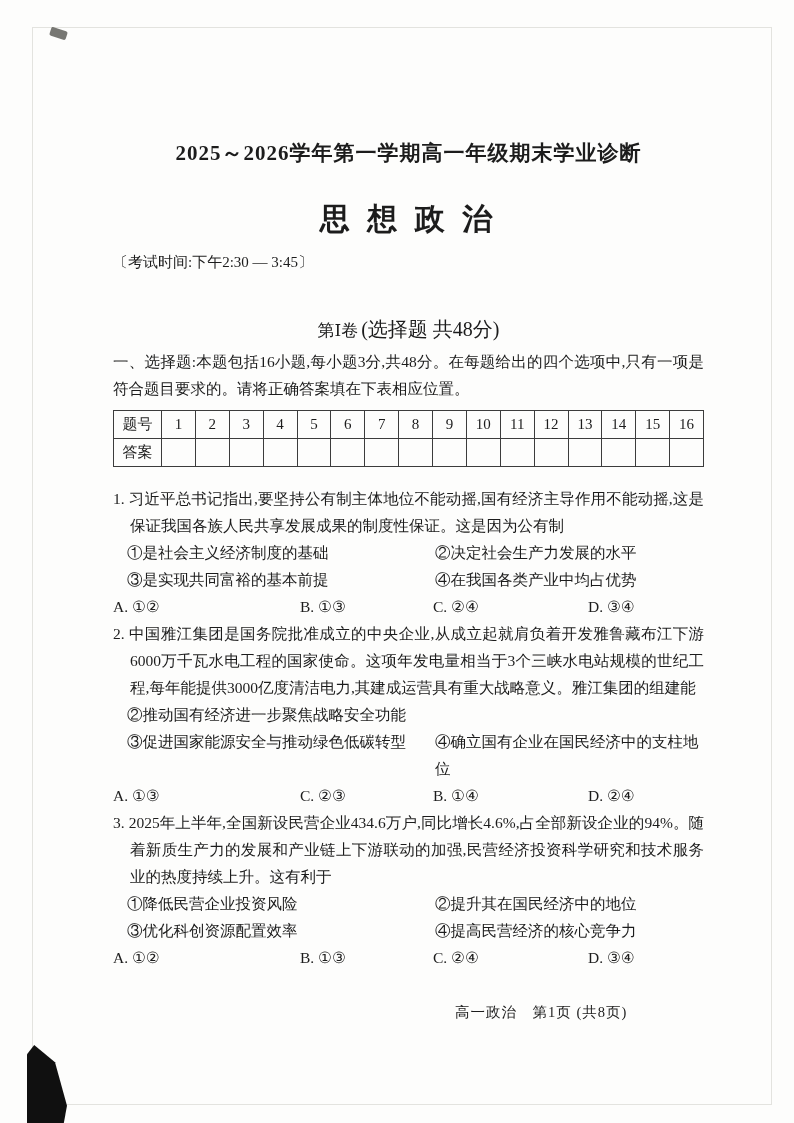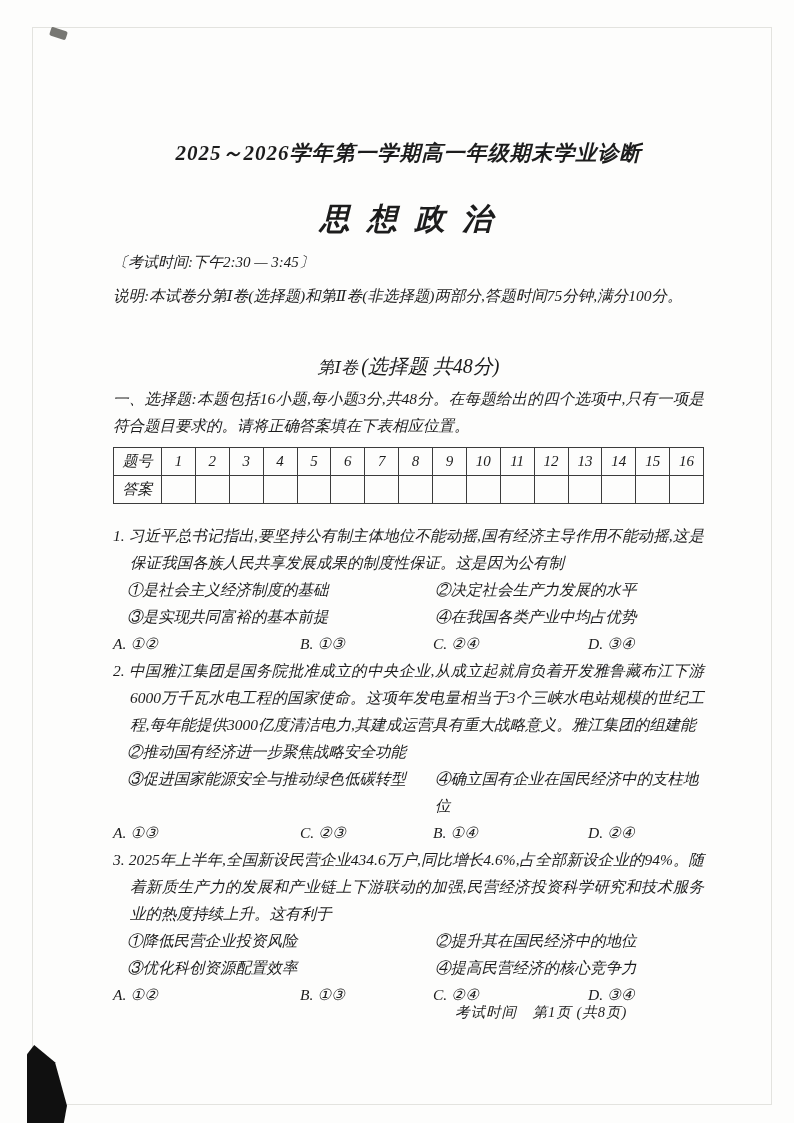--- a/index.html
+++ b/index.html
@@ -1,20 +1,20 @@
 <!DOCTYPE html>
 <html><head>
 <meta charset="utf-8">
 <style>
   * { margin:0; padding:0; box-sizing:border-box; }
   html,body { background:#ffffff; }
   .page {
     position:relative; width:794px; height:1123px; margin:0 auto;
     background:#fdfdfc; overflow:hidden;
-    font-family:"Liberation Serif","DejaVu Serif",serif; color:#1c1c1c;font-style:italic;
+    font-family:"Liberation Serif","DejaVu Serif",serif; color:#1c1c1c;
   }
   .scan-frame {
     position:absolute; left:32px; top:27px; right:22px; bottom:18px;
     border:1px solid #e3e3df; pointer-events:none;
   }
   .mark-top-left {
     position:absolute; left:50px; top:29px; width:17px; height:9px;
     background:#4a4a46; transform:rotate(18deg); border-radius:2px; opacity:.75;
   }
   .blob-bottom-left {
@@ -63,21 +63,20 @@
 <div class="page">
   <div class="scan-frame"></div>
   <div class="mark-top-left"></div>
   <div class="blob-bottom-left"></div>
 
   <div class="content">
 
     <div class="session-title">2025～2026学年第一学期高一年级期末学业诊断</div>
     <div class="subject-title">思 想 政 治</div>
     <div class="exam-time">〔考试时间:下午2:30 — 3:45〕</div>
-    <div class="instructions">说明:本试卷分第Ⅰ卷(选择题)和第Ⅱ卷(非选择题)两部分,答题时间75分钟,满分100分。</div>
 
     <div class="part-title">
       <span class="main">第Ⅰ卷</span><span class="sub">(选择题 共48分)</span>
     </div>
 
     <p class="section-desc">一、选择题:本题包括16小题,每小题3分,共48分。在每题给出的四个选项中,只有一项是符合题目要求的。请将正确答案填在下表相应位置。</p>
 
     <table class="answer-table">
       <tbody>
           <tr>
@@ -169,14 +168,14 @@
       <div class="choices">
         <span>A. ①②</span>
         <span>B. ①③</span>
         <span>C. ②④</span>
         <span>D. ③④</span>
       </div>
     </div>
 
   </div>
 
-  <div class="footer">考试时间　第1页 (共8页)</div>
+  <div class="footer">高一政治　第1页 (共8页)</div>
 </div>
 
 </body></html>

